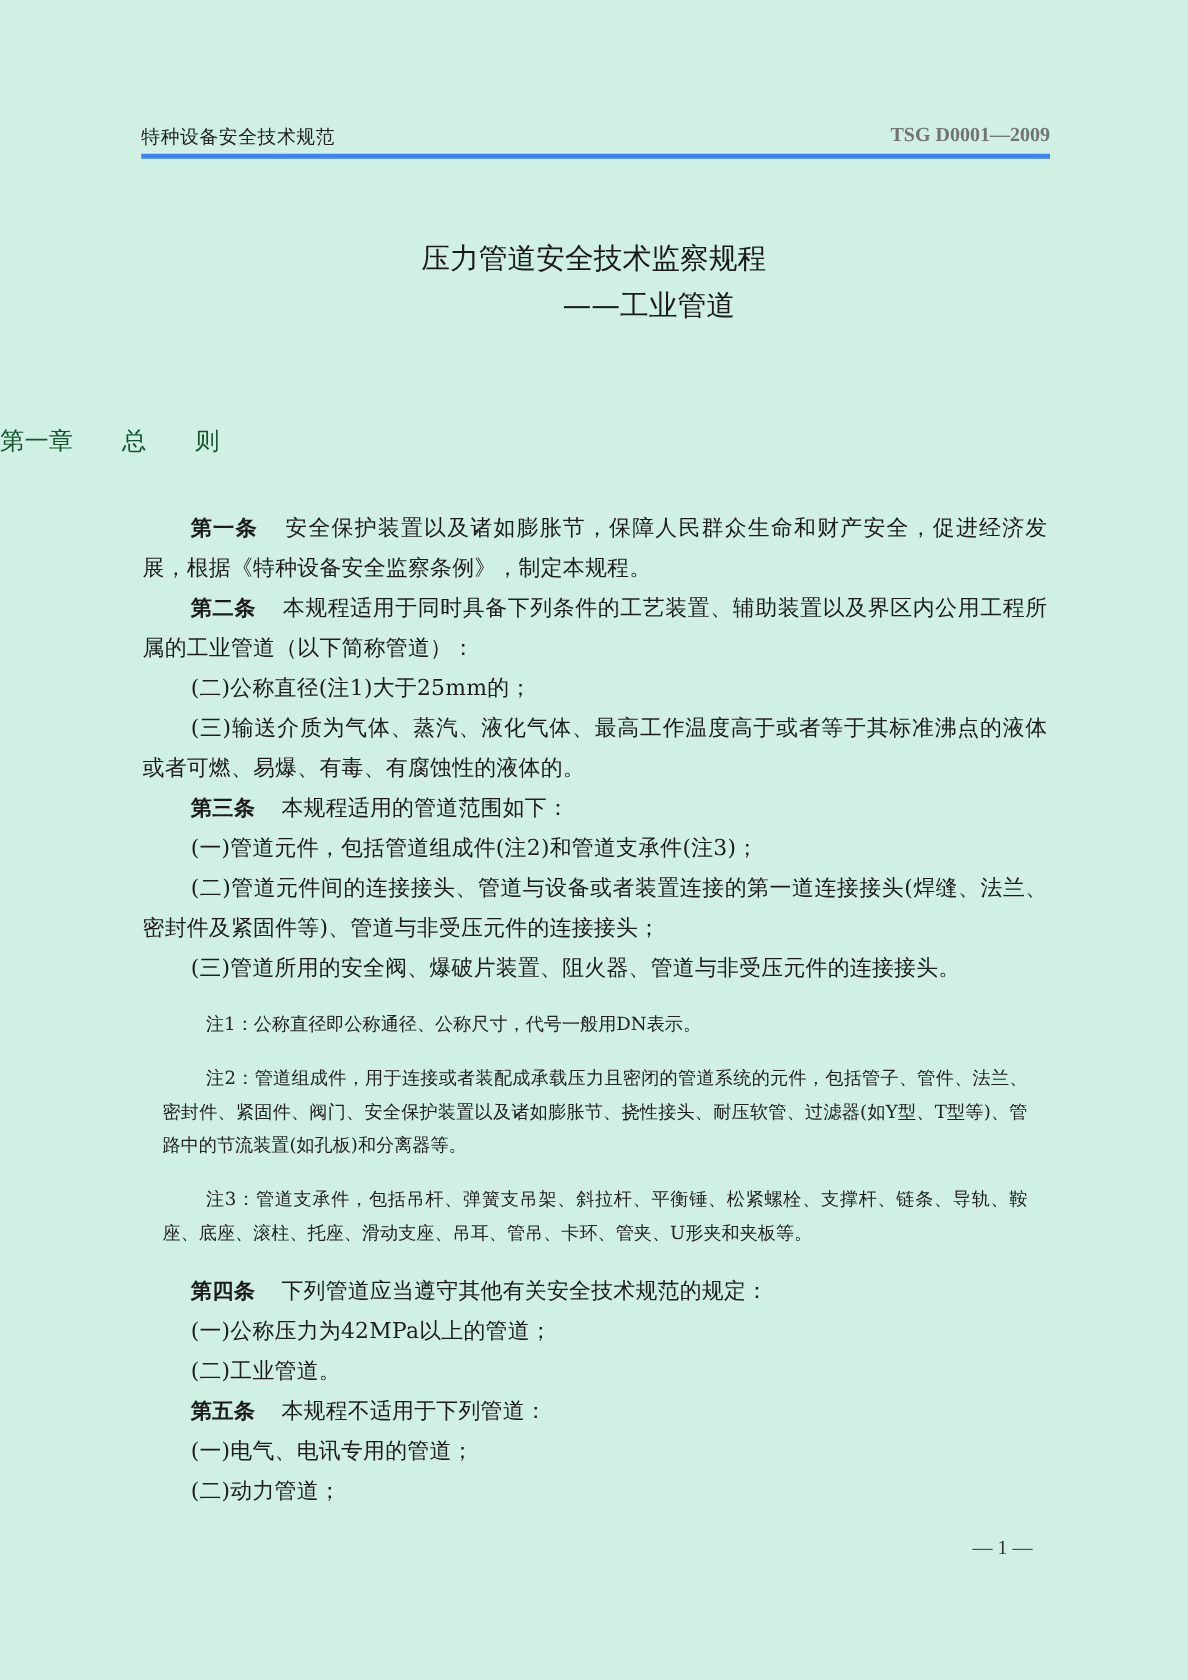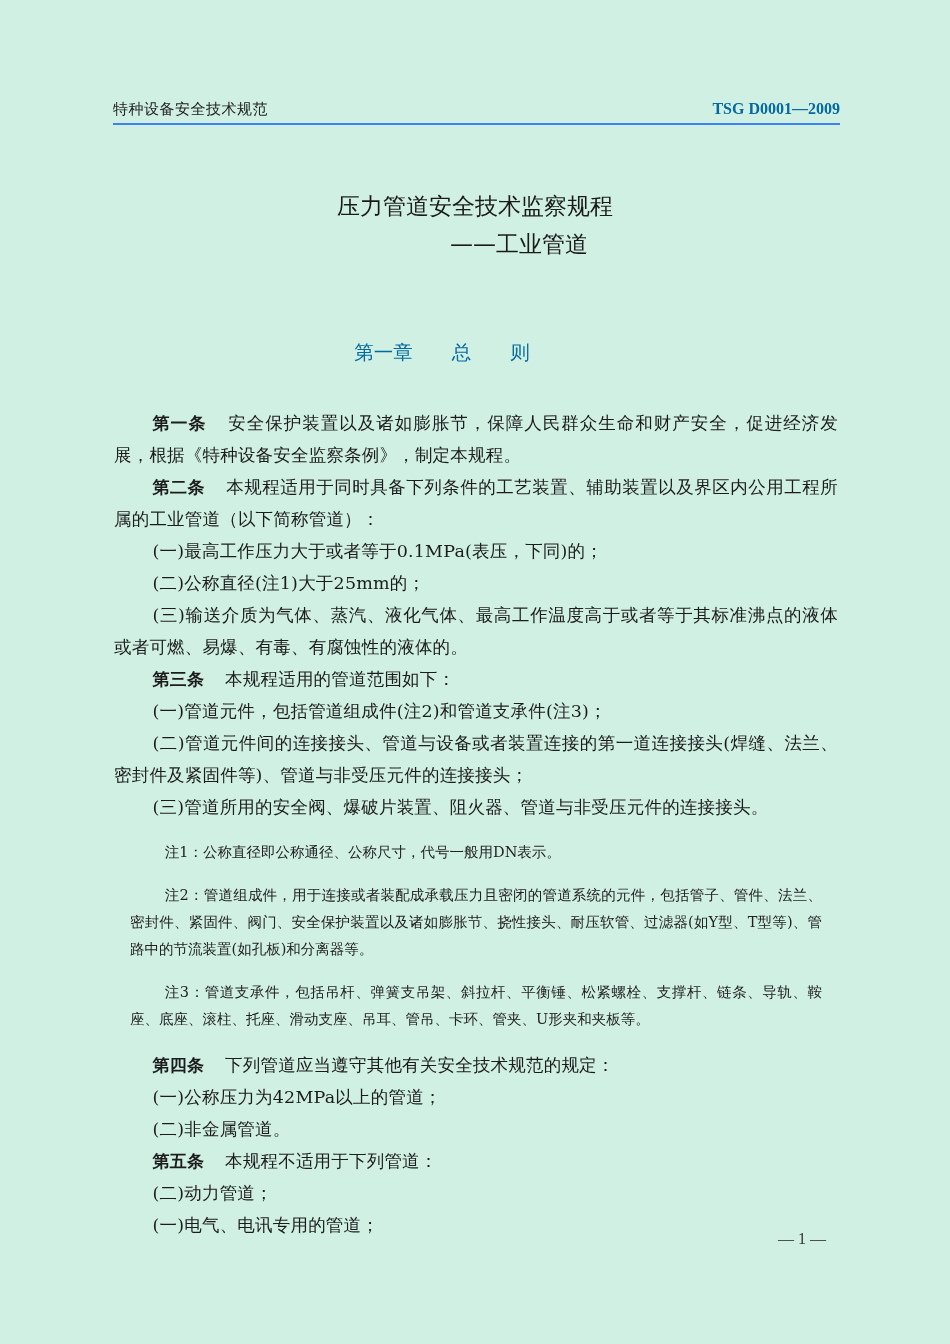--- a/index.html
+++ b/index.html
@@ -6,40 +6,40 @@
   body {
     width: 950px; height: 1344px;
     background: #d0f0e4;
     position: relative;
     overflow: hidden;
     font-family: "DejaVu Serif", "Liberation Serif", serif;
     color: #1c1c1c;
   }
   .header {
     position: absolute; left: 113px; top: 98px; width: 727px; height: 25px;
-    border-bottom: 2px solid #3b82f6;
+    border-bottom: 4px solid #3b82f6;
   }
   .header-left {
     position: absolute; left: 0; top: 2px;
     font-family: "DejaVu Sans", sans-serif; font-size: 15px; letter-spacing: 0.5px;
     color: #222;
   }
   .header-right {
     position: absolute; right: 0; top: 2px;
-    font-family: "Liberation Serif", serif; font-size: 16px; font-weight: bold; color: #0369a1;
+    font-family: "Liberation Serif", serif; font-size: 16px; font-weight: bold; color: #737373;
   }
   .title {
     position: absolute; left: 0; width: 950px; text-align: center;
     font-family: "DejaVu Sans", sans-serif; font-size: 23px; color: #1a1a1a;
   }
   .title.t1 { top: 191px; }
   .title.t2 { top: 229px; padding-left: 44px; }
   .chapter {
-    position: absolute; left: 0; width: 884px; top: 339px; text-align: center;
-    font-family: "DejaVu Sans", sans-serif; font-size: 19.5px; color: #0369a1;
+    position: absolute; left: 0; width: 884px; top: 339px; text-align: left;
+    font-family: "DejaVu Sans", sans-serif; font-size: 19.5px; color: #14532d;
     white-space: pre;
   }
   .body {
     position: absolute; left: 114px; top: 407px; width: 724px;
   }
   .p {
     font-size: 17.5px; line-height: 32px; text-align: justify; margin: 0;
     text-indent: 2.2em; letter-spacing: 0.2px;
   }
   .art { font-family: "DejaVu Sans", sans-serif; font-weight: bold; font-size: 17px; }
@@ -65,34 +65,33 @@
 <div class="title t1">压力管道安全技术监察规程</div>
 <div class="title t2">——工业管道</div>
 
 <div class="chapter"><span>第一章</span>　　<span>总　　则</span></div>
 
 <div class="body">
 
   <p class="p"><span class="art">第一条</span><span class="gap"></span><span>安全保护装置以及诸如膨胀节，保障人民群众生命和财产安全，促进经济发展，根据《特种设备安全监察条例》，制定本规程。</span></p>
 
   <p class="p"><span class="art">第二条</span><span class="gap"></span><span>本规程适用于同时具备下列条件的工艺装置、辅助装置以及界区内公用工程所属的工业管道（以下简称管道）：</span></p>
-  <p class="p">(一)最高工作压力大于或者等于0.1MPa(表压，下同)的；</p>
   <p class="p">(二)公称直径(注1)大于25mm的；</p>
   <p class="p">(三)输送介质为气体、蒸汽、液化气体、最高工作温度高于或者等于其标准沸点的液体或者可燃、易爆、有毒、有腐蚀性的液体的。</p>
 
   <p class="p"><span class="art">第三条</span><span class="gap"></span><span>本规程适用的管道范围如下：</span></p>
   <p class="p">(一)管道元件，包括管道组成件(注2)和管道支承件(注3)；</p>
   <p class="p">(二)管道元件间的连接接头、管道与设备或者装置连接的第一道连接接头(焊缝、法兰、密封件及紧固件等)、管道与非受压元件的连接接头；</p>
   <p class="p">(三)管道所用的安全阀、爆破片装置、阻火器、管道与非受压元件的连接接头。</p>
   <p class="note">注1：公称直径即公称通径、公称尺寸，代号一般用DN表示。</p>
   <p class="note">注2：管道组成件，用于连接或者装配成承载压力且密闭的管道系统的元件，包括管子、管件、法兰、密封件、紧固件、阀门、安全保护装置以及诸如膨胀节、挠性接头、耐压软管、过滤器(如Y型、T型等)、管路中的节流装置(如孔板)和分离器等。</p>
   <p class="note">注3：管道支承件，包括吊杆、弹簧支吊架、斜拉杆、平衡锤、松紧螺栓、支撑杆、链条、导轨、鞍座、底座、滚柱、托座、滑动支座、吊耳、管吊、卡环、管夹、U形夹和夹板等。</p>
 
   <p class="p"><span class="art">第四条</span><span class="gap"></span><span>下列管道应当遵守其他有关安全技术规范的规定：</span></p>
   <p class="p">(一)公称压力为42MPa以上的管道；</p>
-  <p class="p">(二)非金属管道。</p>
+  <p class="p">(二)工业管道。</p>
 
   <p class="p"><span class="art">第五条</span><span class="gap"></span><span>本规程不适用于下列管道：</span></p>
+  <p class="p">(一)电气、电讯专用的管道；</p>
   <p class="p">(二)动力管道；</p>
-  <p class="p">(一)电气、电讯专用的管道；</p>
 </div>
 
 <div class="page-num">— 1 —</div>
 
 </body></html>

